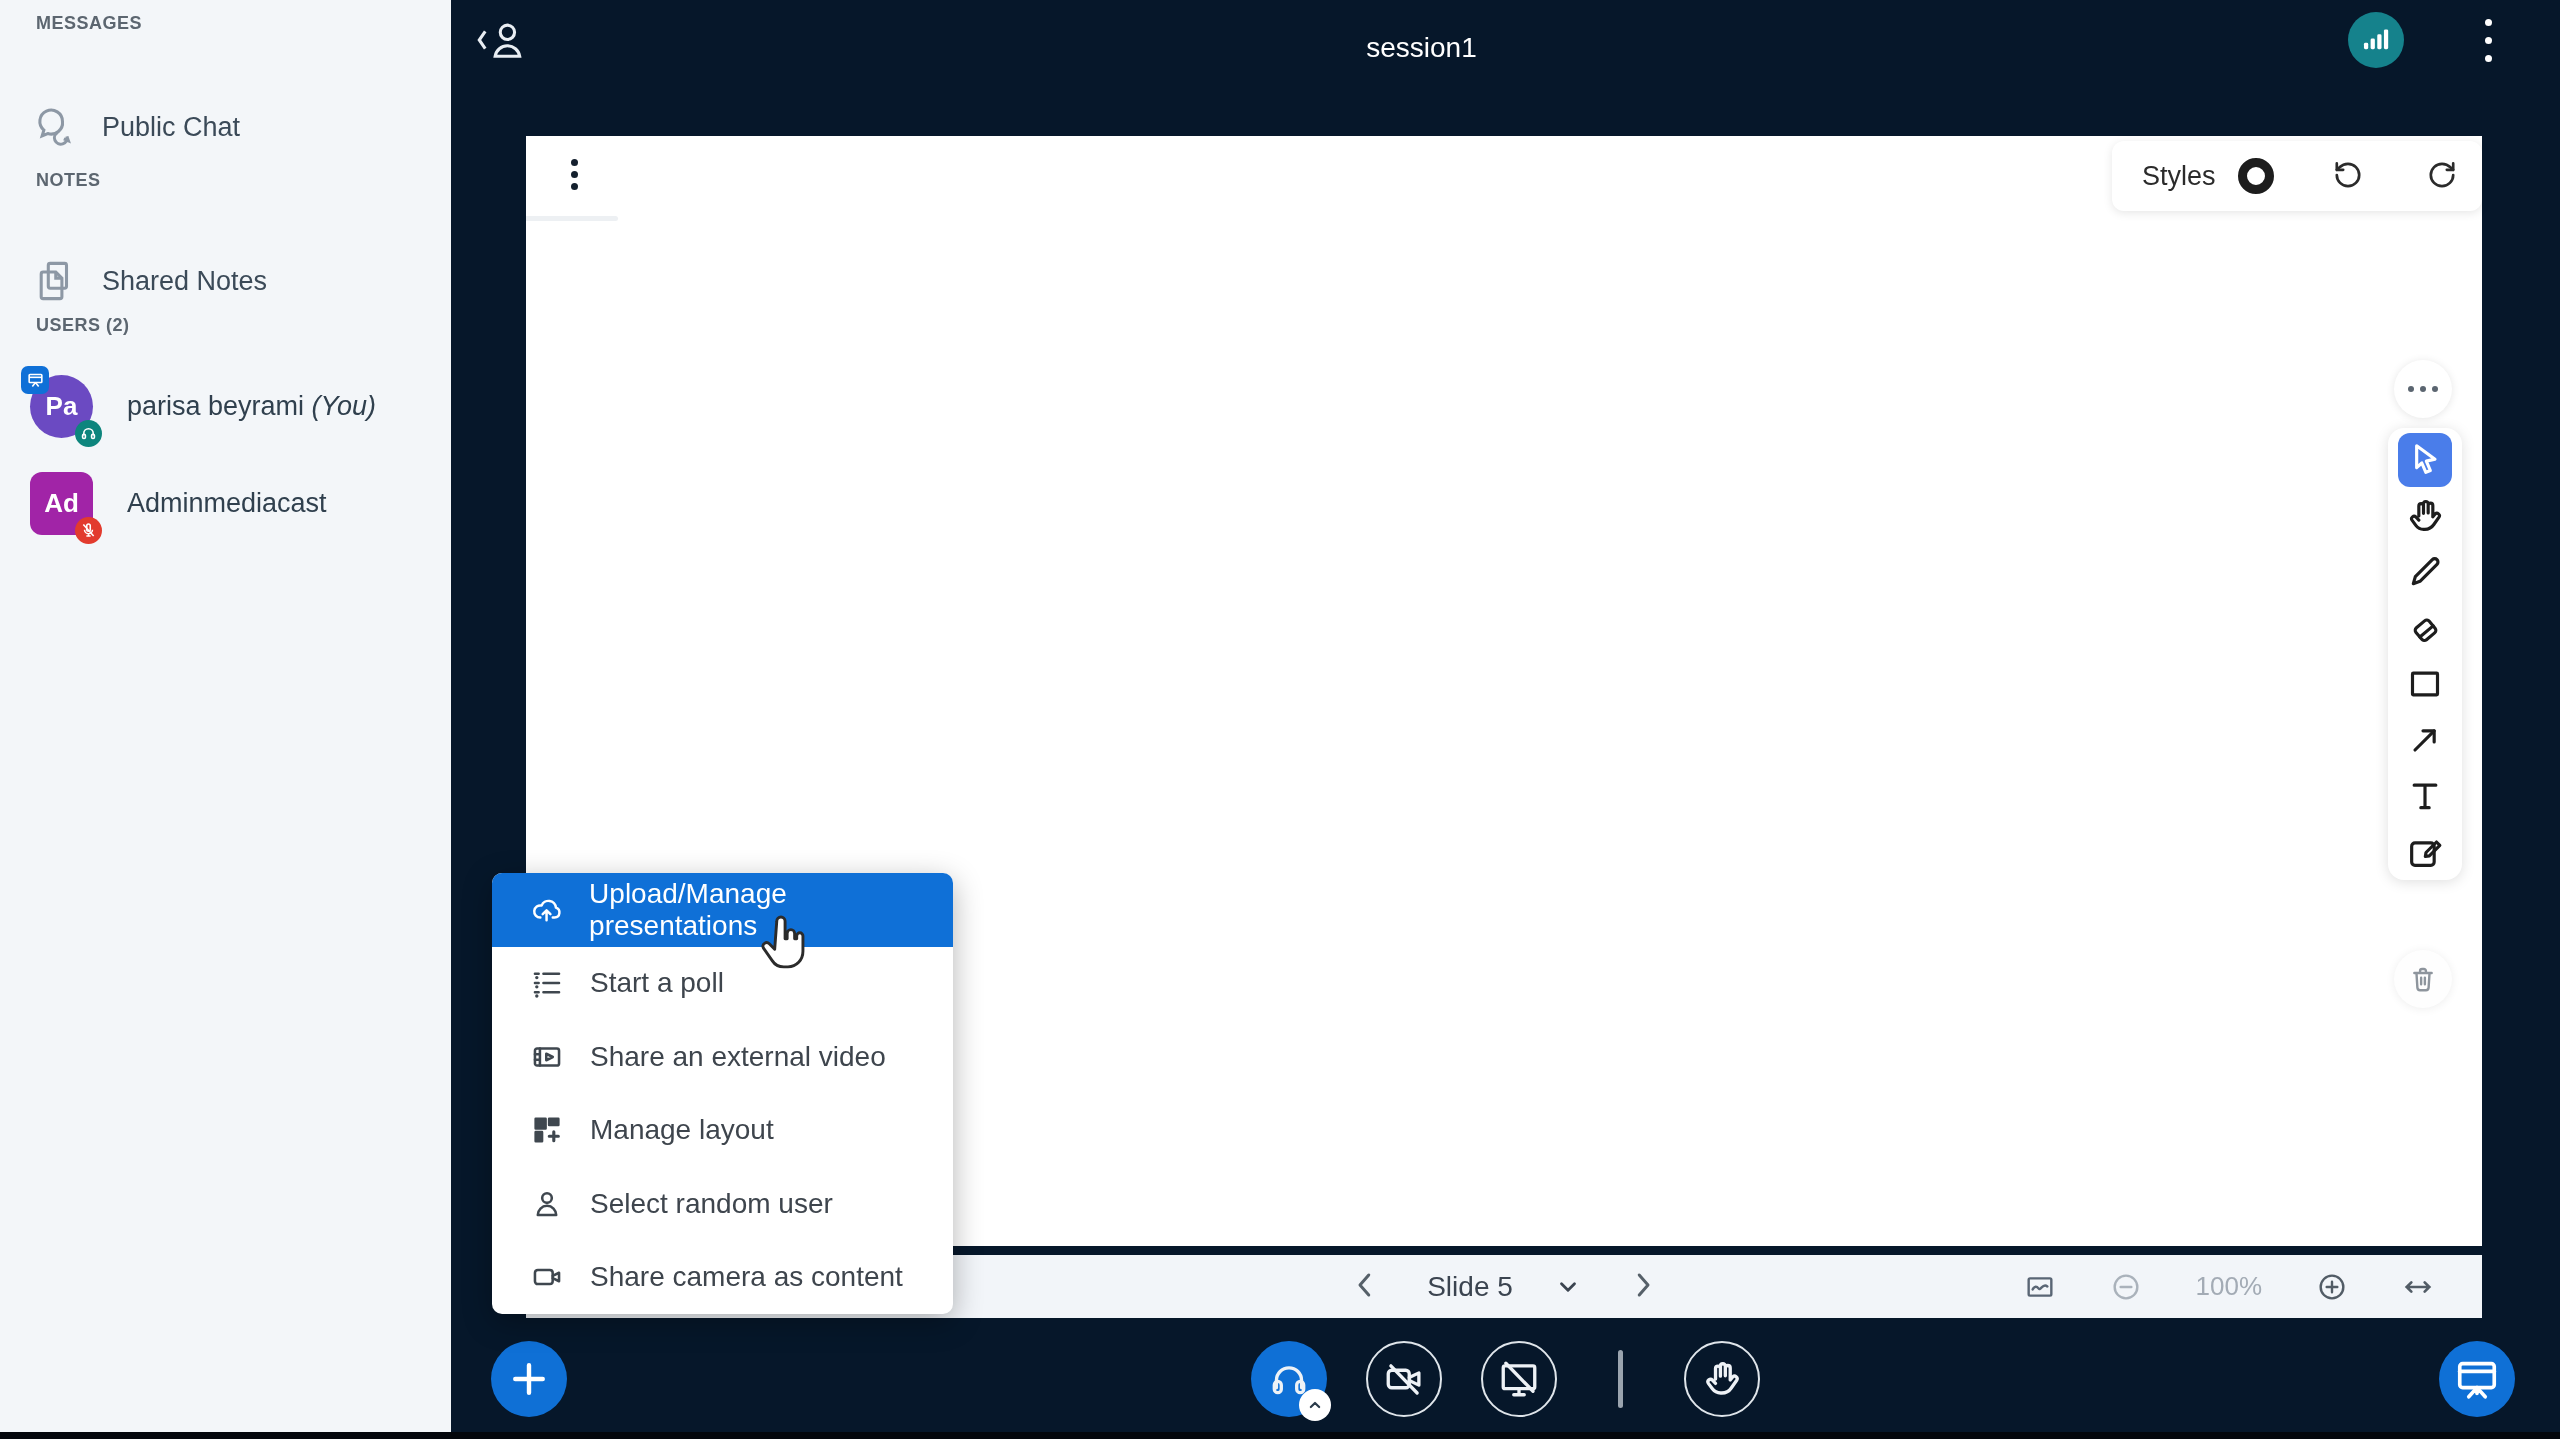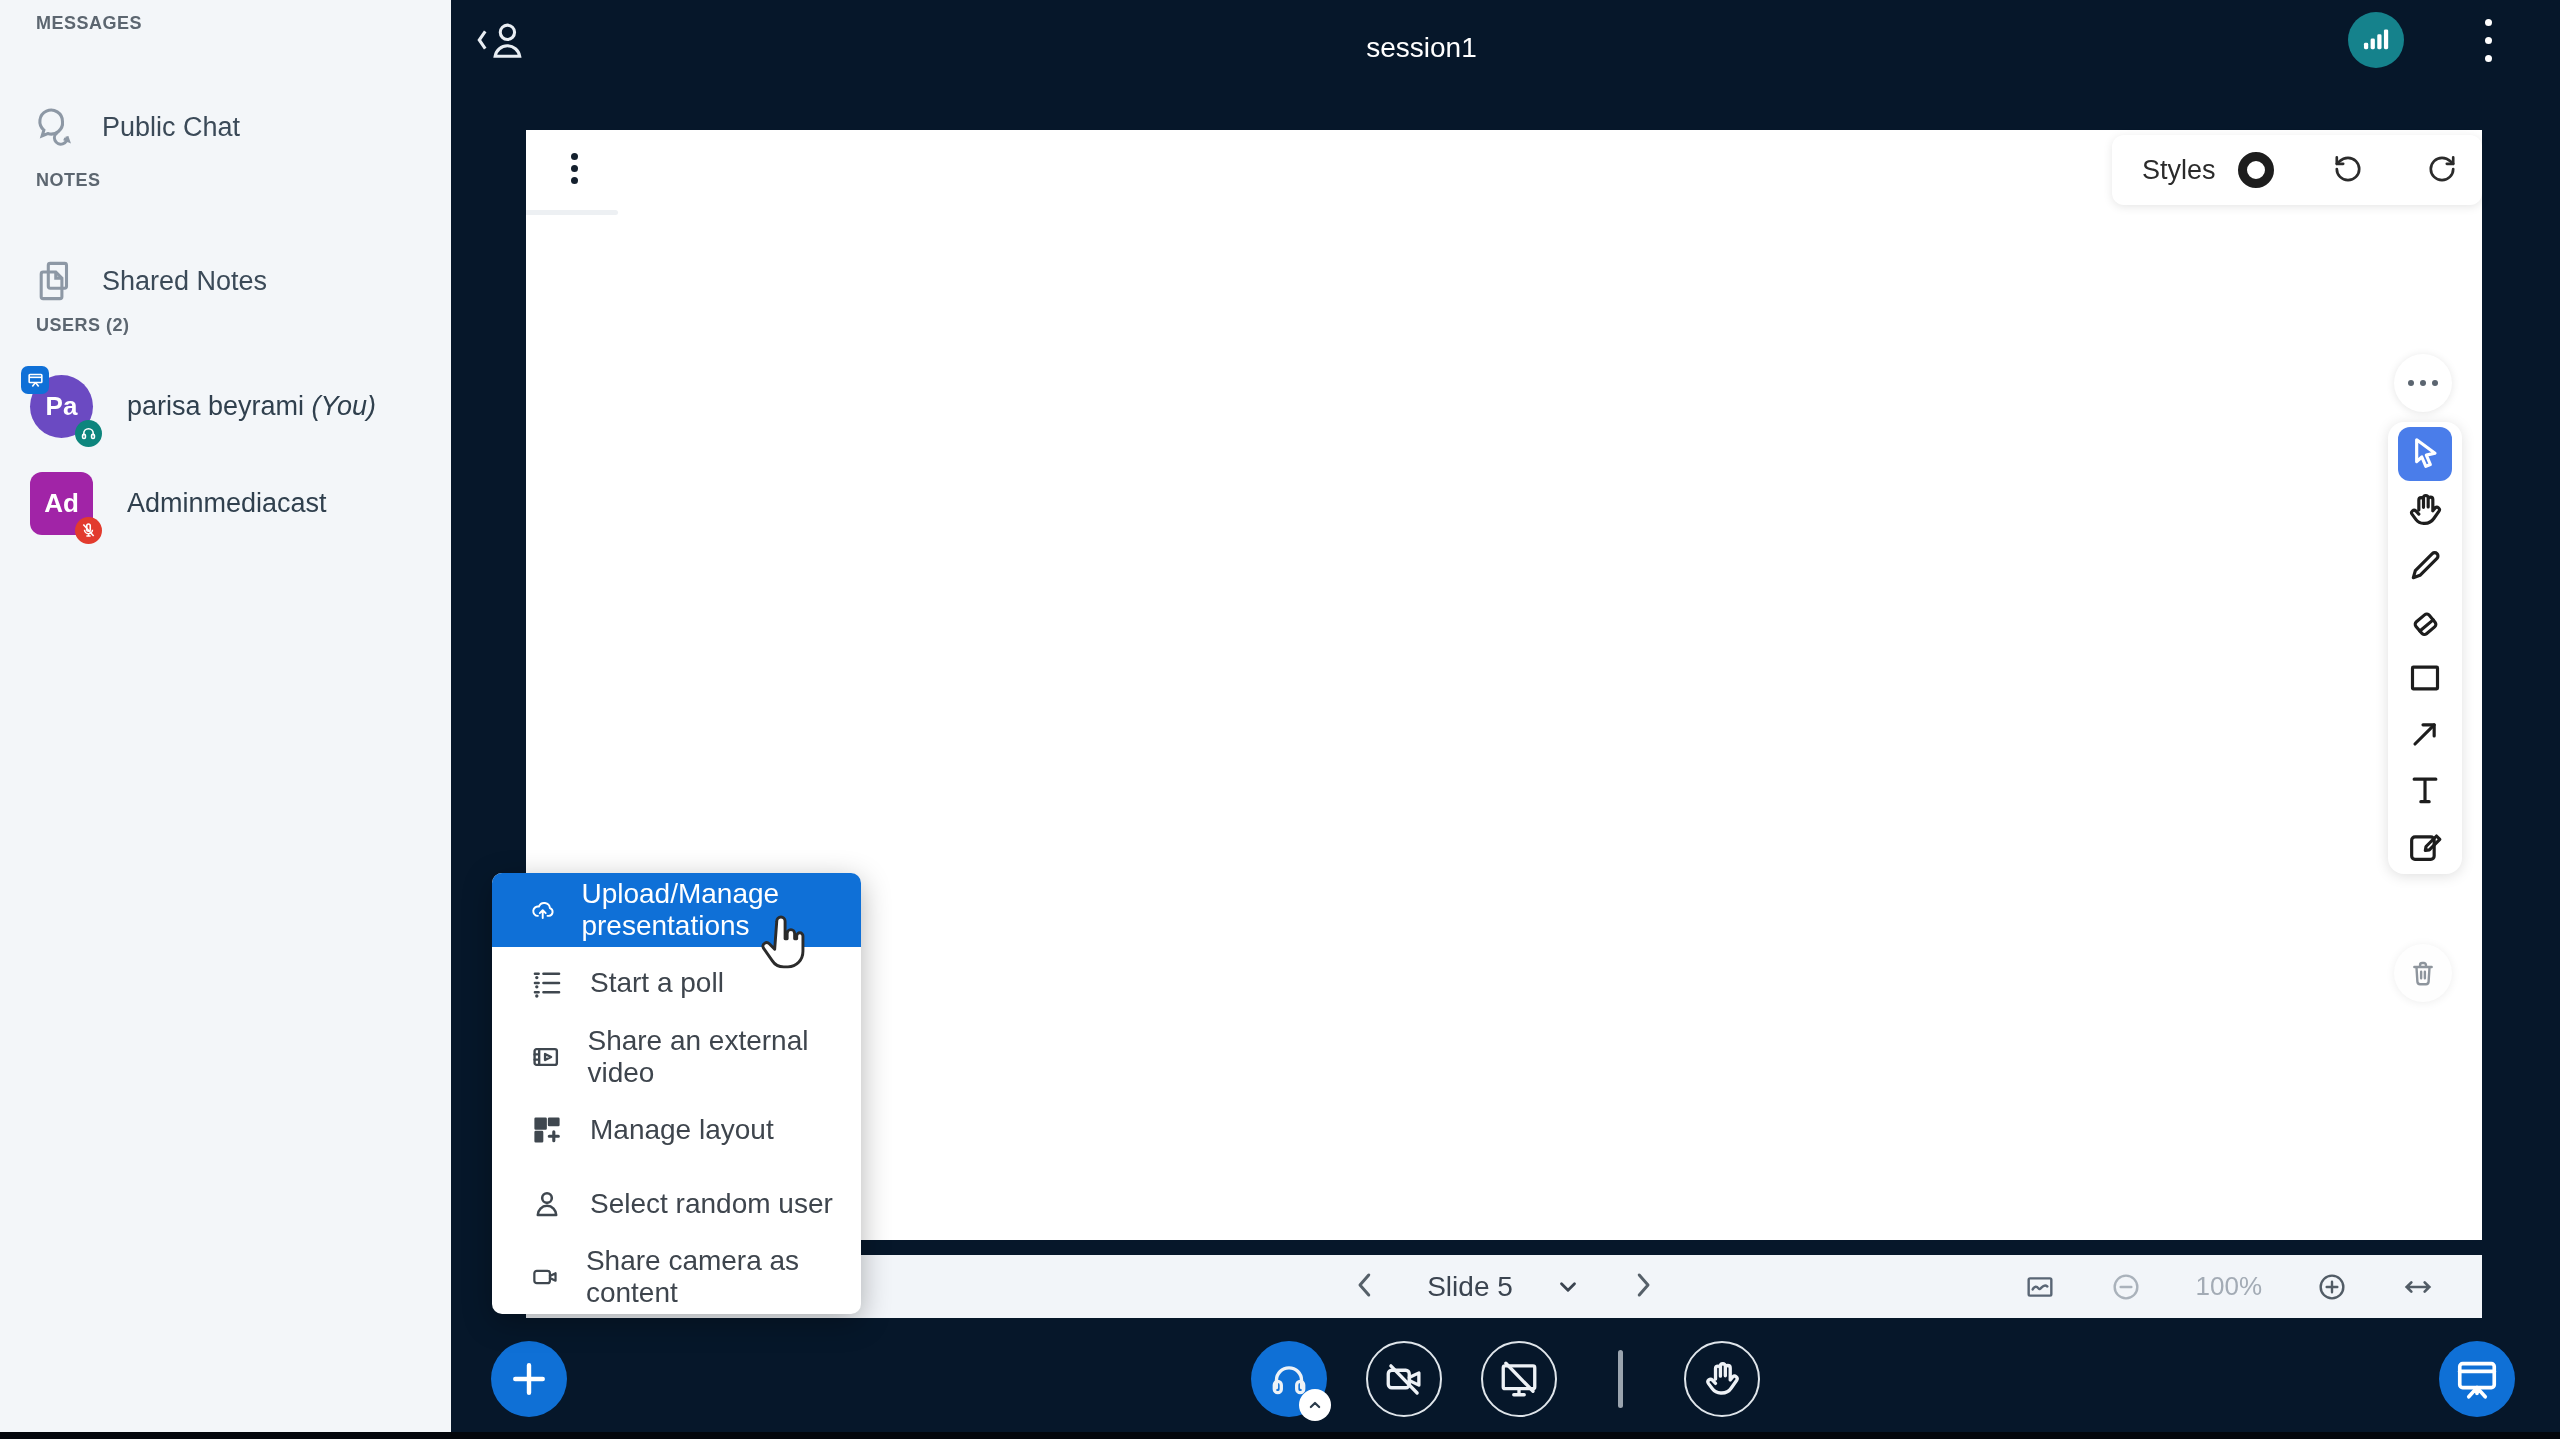--- a/index.html
+++ b/index.html
@@ -33,21 +33,21 @@
   .top-title { position:absolute; left:0; right:168px; top:8px; height:80px; display:flex; align-items:center; justify-content:center;
                color:#fff; font-size:28px; }
   .signal-btn { position:absolute; right:156px; top:12px; width:56px; height:56px; border-radius:50%; background:#15828c; border:none; cursor:pointer;
                 display:flex; align-items:center; justify-content:center; }
   .signal-btn svg { width:34px; height:34px; fill:#fff; }
   .kebab-btn { position:absolute; right:52px; top:16px; width:40px; height:48px; background:none; border:none; cursor:pointer;
                display:flex; flex-direction:column; align-items:center; justify-content:center; gap:11px; }
   .kebab-btn i { width:7px; height:7px; border-radius:50%; background:#fff; }
 
   
-  .whiteboard { position:absolute; left:526px; top:130px; width:1956px; height:1110px; background:#fff;padding-left:12px; }
+  .whiteboard { position:absolute; left:526px; top:136px; width:1956px; height:1110px; background:#fff;padding-left:12px; }
   .wb-kebab { position:absolute; left:30px; top:14px; width:36px; height:48px; border:none; background:none; cursor:pointer;
               display:flex; flex-direction:column; align-items:center; justify-content:center; gap:5px; }
   .wb-kebab i { width:7px; height:7px; border-radius:50%; background:#14202e; }
   .wb-underline { position:absolute; left:0; top:80px; width:92px; height:5px; background:#edf0f3; border-radius:0 3px 3px 0; }
   .placeholder { position:absolute; left:0; right:0; top:1026px; text-align:center; font-size:30px; font-weight:bold; color:#dedede; }
 
   .styles-panel { position:absolute; right:0; top:5px; width:370px; height:70px; background:#fff; border-radius:12px;
                   box-shadow:0 2px 10px rgba(0,0,0,.10); display:flex; align-items:center; }
   .styles-lbl { margin-left:30px; font-size:27px; color:#2b2b2b; }
   .donut { width:36px; height:36px; border:9px solid #1d1d1d; border-radius:50%; margin-left:22px; cursor:pointer; }
@@ -77,21 +77,21 @@
   .nav-btn svg { width:30px; height:30px; stroke:#566069; fill:none; stroke-width:2.4; stroke-linecap:round; stroke-linejoin:round; }
   .slide-select { background:none; border:none; cursor:pointer; display:flex; align-items:center; gap:42px; }
   .slide-select .s-lbl { font-size:28px; color:#3b4450; }
   .slide-select svg { width:26px; height:26px; stroke:#3b4450; fill:none; stroke-width:2.6; stroke-linecap:round; stroke-linejoin:round; }
   .zoom-group { position:absolute; right:48px; top:0; height:63px; display:flex; align-items:center; gap:54px; }
   .zoom-group button { background:none; border:none; cursor:pointer; display:flex; align-items:center; }
   .zoom-group svg { width:32px; height:32px; fill:none; stroke-linecap:round; }
   .zoom-pct { font-size:26px; color:#a3abb5; }
 
   
-  .actions-menu { position:absolute; left:492px; top:873px; width:369px; height:441px; background:#fff; border-radius:10px;
+  .actions-menu { position:absolute; left:492px; top:873px; width:461px; height:441px; background:#fff; border-radius:10px;
                   box-shadow:0 8px 30px rgba(0,0,0,.30); overflow:hidden; z-index:5; }
   .menu-item { height:73.5px; display:flex; align-items:center; padding-left:38px; gap:26px; cursor:pointer; }
   .menu-item svg { width:34px; height:34px; stroke:#3f474f; fill:none; stroke-width:1.8; stroke-linecap:round; stroke-linejoin:round; }
   .menu-item .m-lbl { font-size:28px; color:#3e454d; }
   .menu-item.active { background:#0f70d7; }
   .menu-item.active .m-lbl { color:#fff; }
   .menu-item.active svg { stroke:#fff; }
 
   .cursor-hand { position:absolute; left:756px; top:912px; width:54px; height:64px; z-index:6; pointer-events:none; }
 

